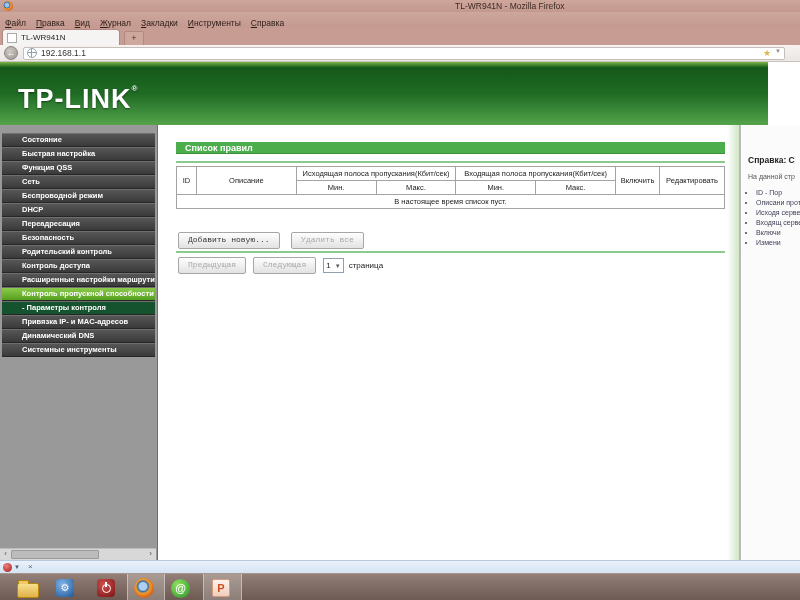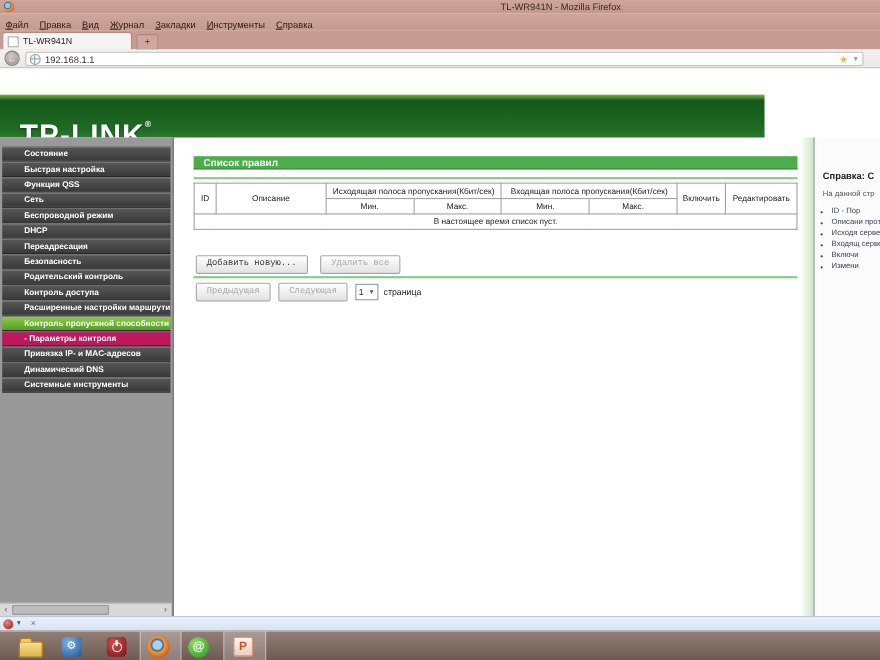--- a/index.html
+++ b/index.html
@@ -27,48 +27,48 @@
   .tab-new{position:absolute;left:124px;top:3px;width:18px;height:13px;background:#cfa89d;
            border:1px solid #b08a80;border-radius:2px;font-size:9px;color:#4a3530;
            text-align:center;line-height:12px;}
 
   .navbar{position:absolute;left:0;top:45px;width:800px;height:17px;
           background:linear-gradient(#f5f2f1,#ebe7e5);border-bottom:1px solid #c9c2bd;box-sizing:border-box;}
   .back-btn{position:absolute;left:4px;top:1px;width:14px;height:14px;border-radius:50%;
             background:radial-gradient(circle at 40% 35%,#cfcac6,#9a938e);border:1px solid #8a837e;
             color:#fff;font-size:9px;line-height:13px;text-align:center;box-sizing:border-box;}
   .urlbar{position:absolute;left:23px;top:2px;width:762px;height:13px;background:#fff;
-          border:1px solid #c6beb9;border-radius:2px;display:flex;align-items:center;
+          border:1px solid #c6beb9;border-radius:2px;display:flex;
           padding:0 3px;box-sizing:border-box;}
   .globe{width:8px;height:8px;border:1px solid #8fa0b0;border-radius:50%;margin-right:4px;position:relative;}
   .globe::before{content:"";position:absolute;left:3px;top:0;width:2px;height:8px;border-left:1px solid #8fa0b0;}
   .globe::after{content:"";position:absolute;left:0;top:3px;width:8px;height:1px;background:#8fa0b0;}
   .url-text{font-size:8.5px;color:#333;flex:1;}
   .star{font-size:9px;color:#dcb84e;margin-right:4px;}
   .url-caret{font-size:6px;color:#998f8a;}
 
   
-  .banner{position:absolute;left:0;top:62px;width:695px;height:63px;
-          background:linear-gradient(#7ab648 0,#14581a 9%,#1f6b24 50%,#3f8f3c 82%,#55a44b 100%);margin-top:24px;}
+  .banner{position:absolute;left:0;top:62px;width:768px;height:63px;
+          background:linear-gradient(#7ab648 0,#14581a 9%,#1f6b24 50%,#3f8f3c 82%,#55a44b 100%);}
   .logo{position:absolute;left:18px;top:22px;color:#fff;font-size:27px;font-weight:bold;
         letter-spacing:1px;text-shadow:0 1px 2px rgba(0,0,0,.45);}
   .logo sup{font-size:8px;vertical-align:top;}
 
   
   .page{position:absolute;left:0;top:125px;width:800px;height:435px;background:#fff;}
 
   .leftframe{position:absolute;left:0;top:0;width:158px;height:435px;background:#999;
              border-right:1px solid #6e6e6e;box-sizing:border-box;}
   .menu-list{position:absolute;left:2px;top:8px;width:153px;}
   .menu-item{height:12px;line-height:12px;font-size:7.5px;font-weight:bold;color:#fff;
              padding-left:20px;white-space:nowrap;overflow:hidden;
              background:linear-gradient(#565656,#3a3a3a);
              border-top:1px solid #6f6f6f;border-bottom:1px solid #262626;cursor:pointer;}
   .menu-item.t-selected{background:linear-gradient(#8cca4c,#55a01e);}
-  .menu-item.t-sub{background:#be185d;font-weight:bold;}
+  .menu-item.t-sub{background:#14532d;font-weight:bold;}
   .menu-item.t-sub-active{background:#3e3e3e;color:#9ad621;}
   .side-scroll{position:absolute;left:0;top:423px;width:156px;height:11px;background:#d8d8d8;
                border-top:1px solid #bbb;}
   .scroll-arrow{position:absolute;top:0;width:11px;height:11px;font-size:8px;color:#555;
                 text-align:center;line-height:10px;}
   .scroll-thumb{position:absolute;left:11px;top:1px;width:88px;height:9px;background:#bcbcbc;
                 border:1px solid #9a9a9a;box-sizing:border-box;border-radius:1px;}
 
   .green-strip{position:absolute;left:727px;top:0;width:12px;height:435px;
                background:linear-gradient(90deg,#ffffff,#cfe7c6);}

